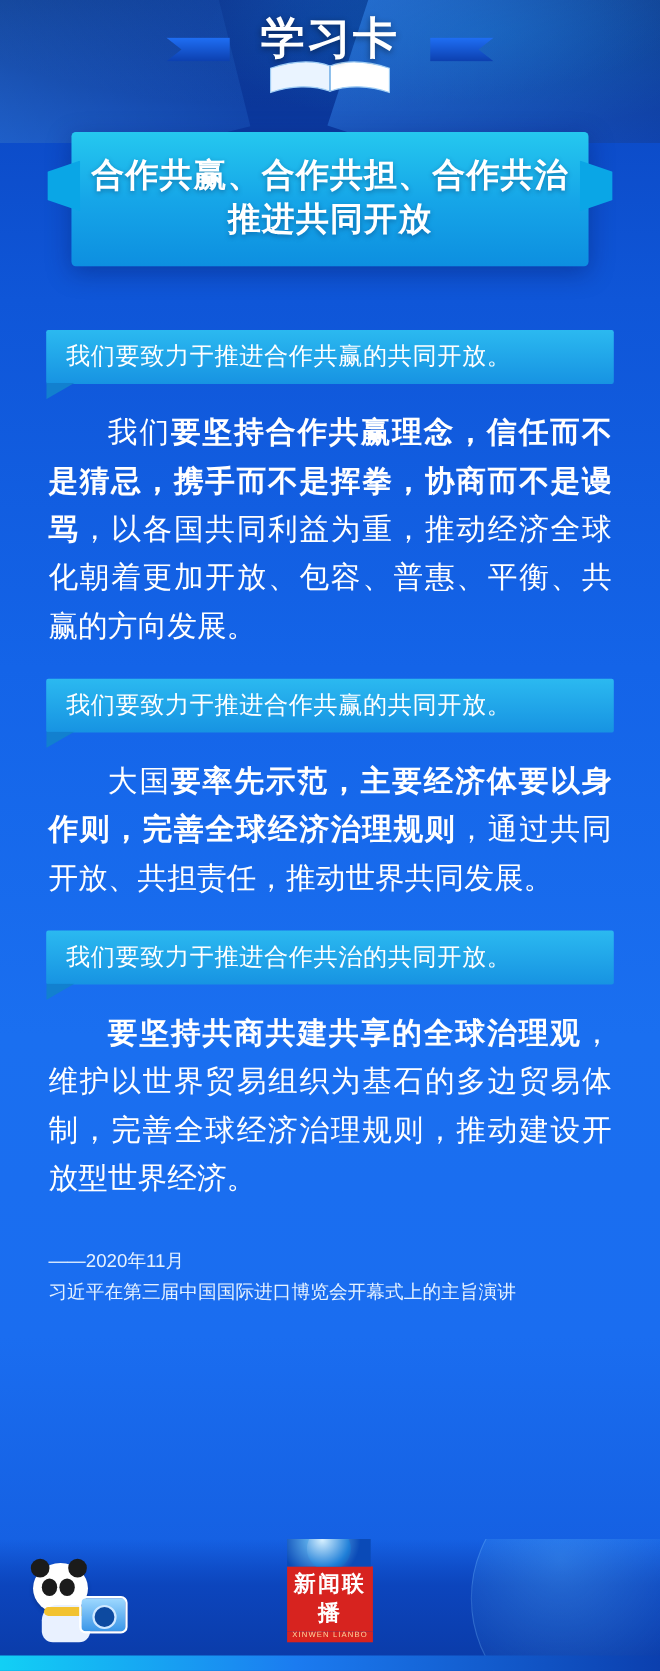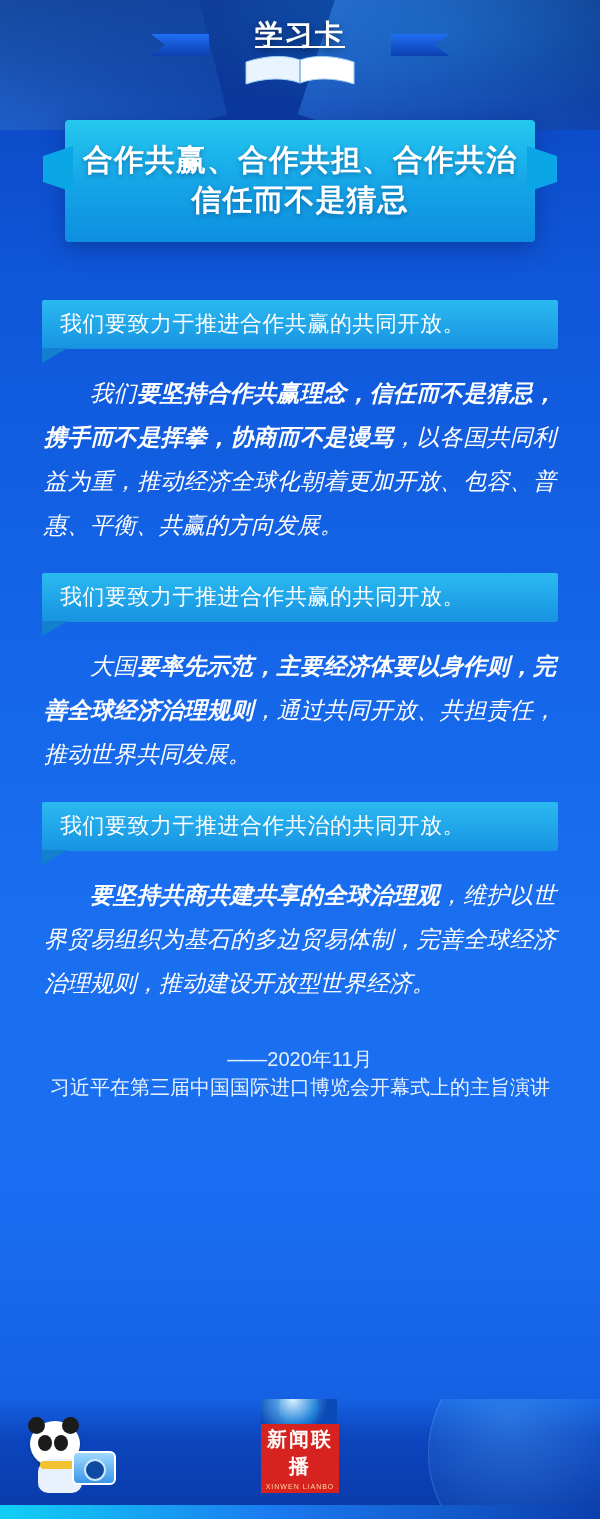--- a/index.html
+++ b/index.html
@@ -77,28 +77,27 @@
     position: absolute;
     top: 16px;
     width: 58px; height: 22px;
     background: linear-gradient(180deg,#1f6ff5,#0c3fae);
   }
   .badge .ribbon-l { left: -34px; clip-path: polygon(0 0, 100% 0, 100% 100%, 0 100%, 14px 50%); }
   .badge .ribbon-r { right: -34px; clip-path: polygon(0 0, 100% 0, calc(100% - 14px) 50%, 100% 100%, 0 100%); }
   .badge .txt {
     position: relative;
     display: inline-block;
-    font-size: 28px;
+    font-size: 40px;
     font-weight: bold;
     color: #ffffff;
     letter-spacing: 2px;
     text-shadow: 0 2px 6px rgba(0,0,0,.45);
     z-index: 3;
     line-height: 34px;
-    text-decoration: underline;
   }
   .badge .book {
     position: absolute;
     left: 50%;
     transform: translateX(-50%);
     top: 36px;
     width: 120px;
     height: 34px;
     z-index: 2;
   }
@@ -161,35 +160,34 @@
   }
   .sec-head .t {
     font-size: 22px;
     font-weight: normal;
     color: #ffffff;
     letter-spacing: .5px;
     line-height: 28px;
   }
   .sec-body {
     margin: 22px 44px 0 44px;
-    font-size: 23px;
+    font-size: 27px;
     line-height: 44px;
     color: #ffffff;
     text-align: justify;
     text-indent: 2em;
     font-weight: 500;
-    font-style: italic;
   }
   .sec-body b { font-weight: bold; }
   
   .source {
     margin: 40px 44px 0 44px;
-    text-align: center;
+    text-align: left;
     color: #e6f2ff;
-    font-size: 20px;
+    font-size: 17px;
     line-height: 28px;
   }
   
   .footer {
     position: absolute;
     left: 0; bottom: 0;
     width: 600px;
     height: 120px;
     background: linear-gradient(180deg, rgba(12,70,190,0) 0%, #0c45bd 35%, #0a3aa6 100%);
     overflow: hidden;
@@ -333,21 +331,21 @@
       <path d="M60 6 L60 29" stroke="#7fb6e8" stroke-width="1.4"></path>
     </svg>
     <div class="txt">学习卡</div>
   </div>
 
   <div class="title-wrap">
     <div class="title-box">
       <div class="wing l"></div>
       <div class="wing r"></div>
       <div class="line">合作共赢、合作共担、合作共治</div>
-      <div class="line">信任而不是猜忌</div>
+      <div class="line">推进共同开放</div>
     </div>
   </div>
 
   <div class="content">
 
     <div class="section">
       <div class="sec-head">
         <div class="t">我们要致力于推进合作共赢的共同开放。</div>
         <div class="tail"></div>
       </div>

